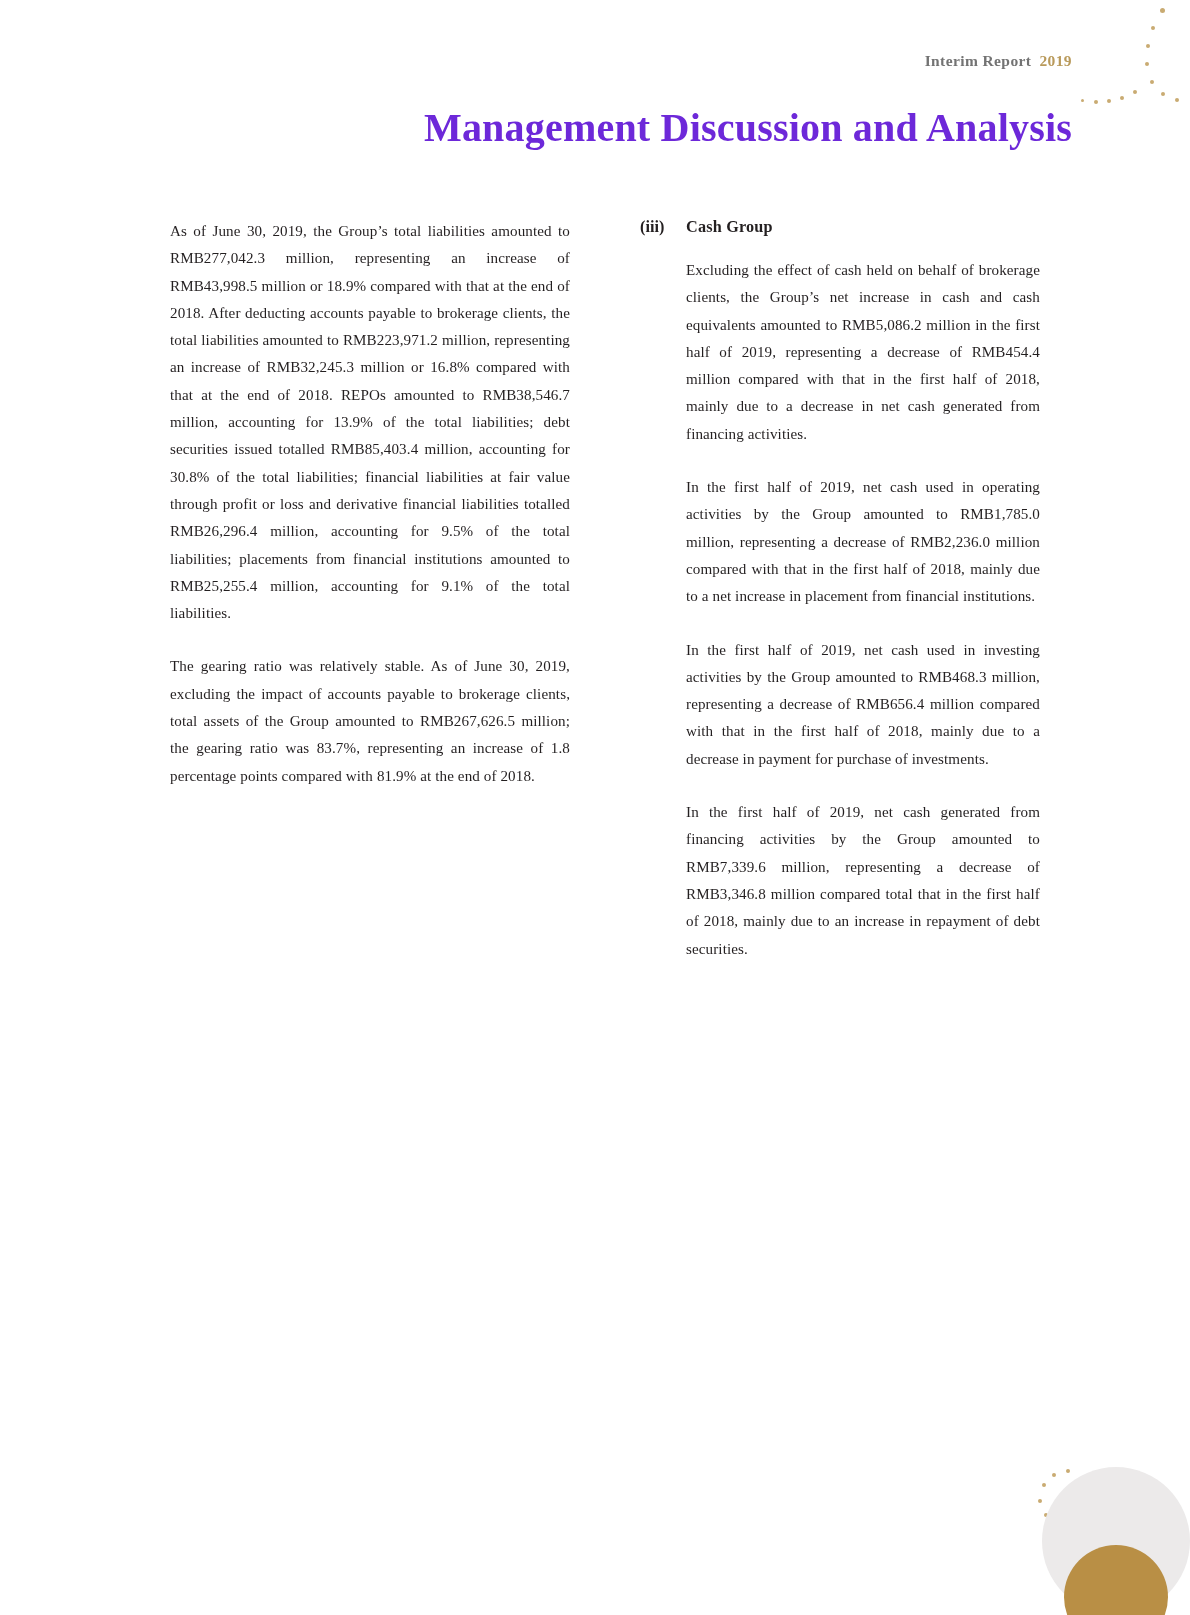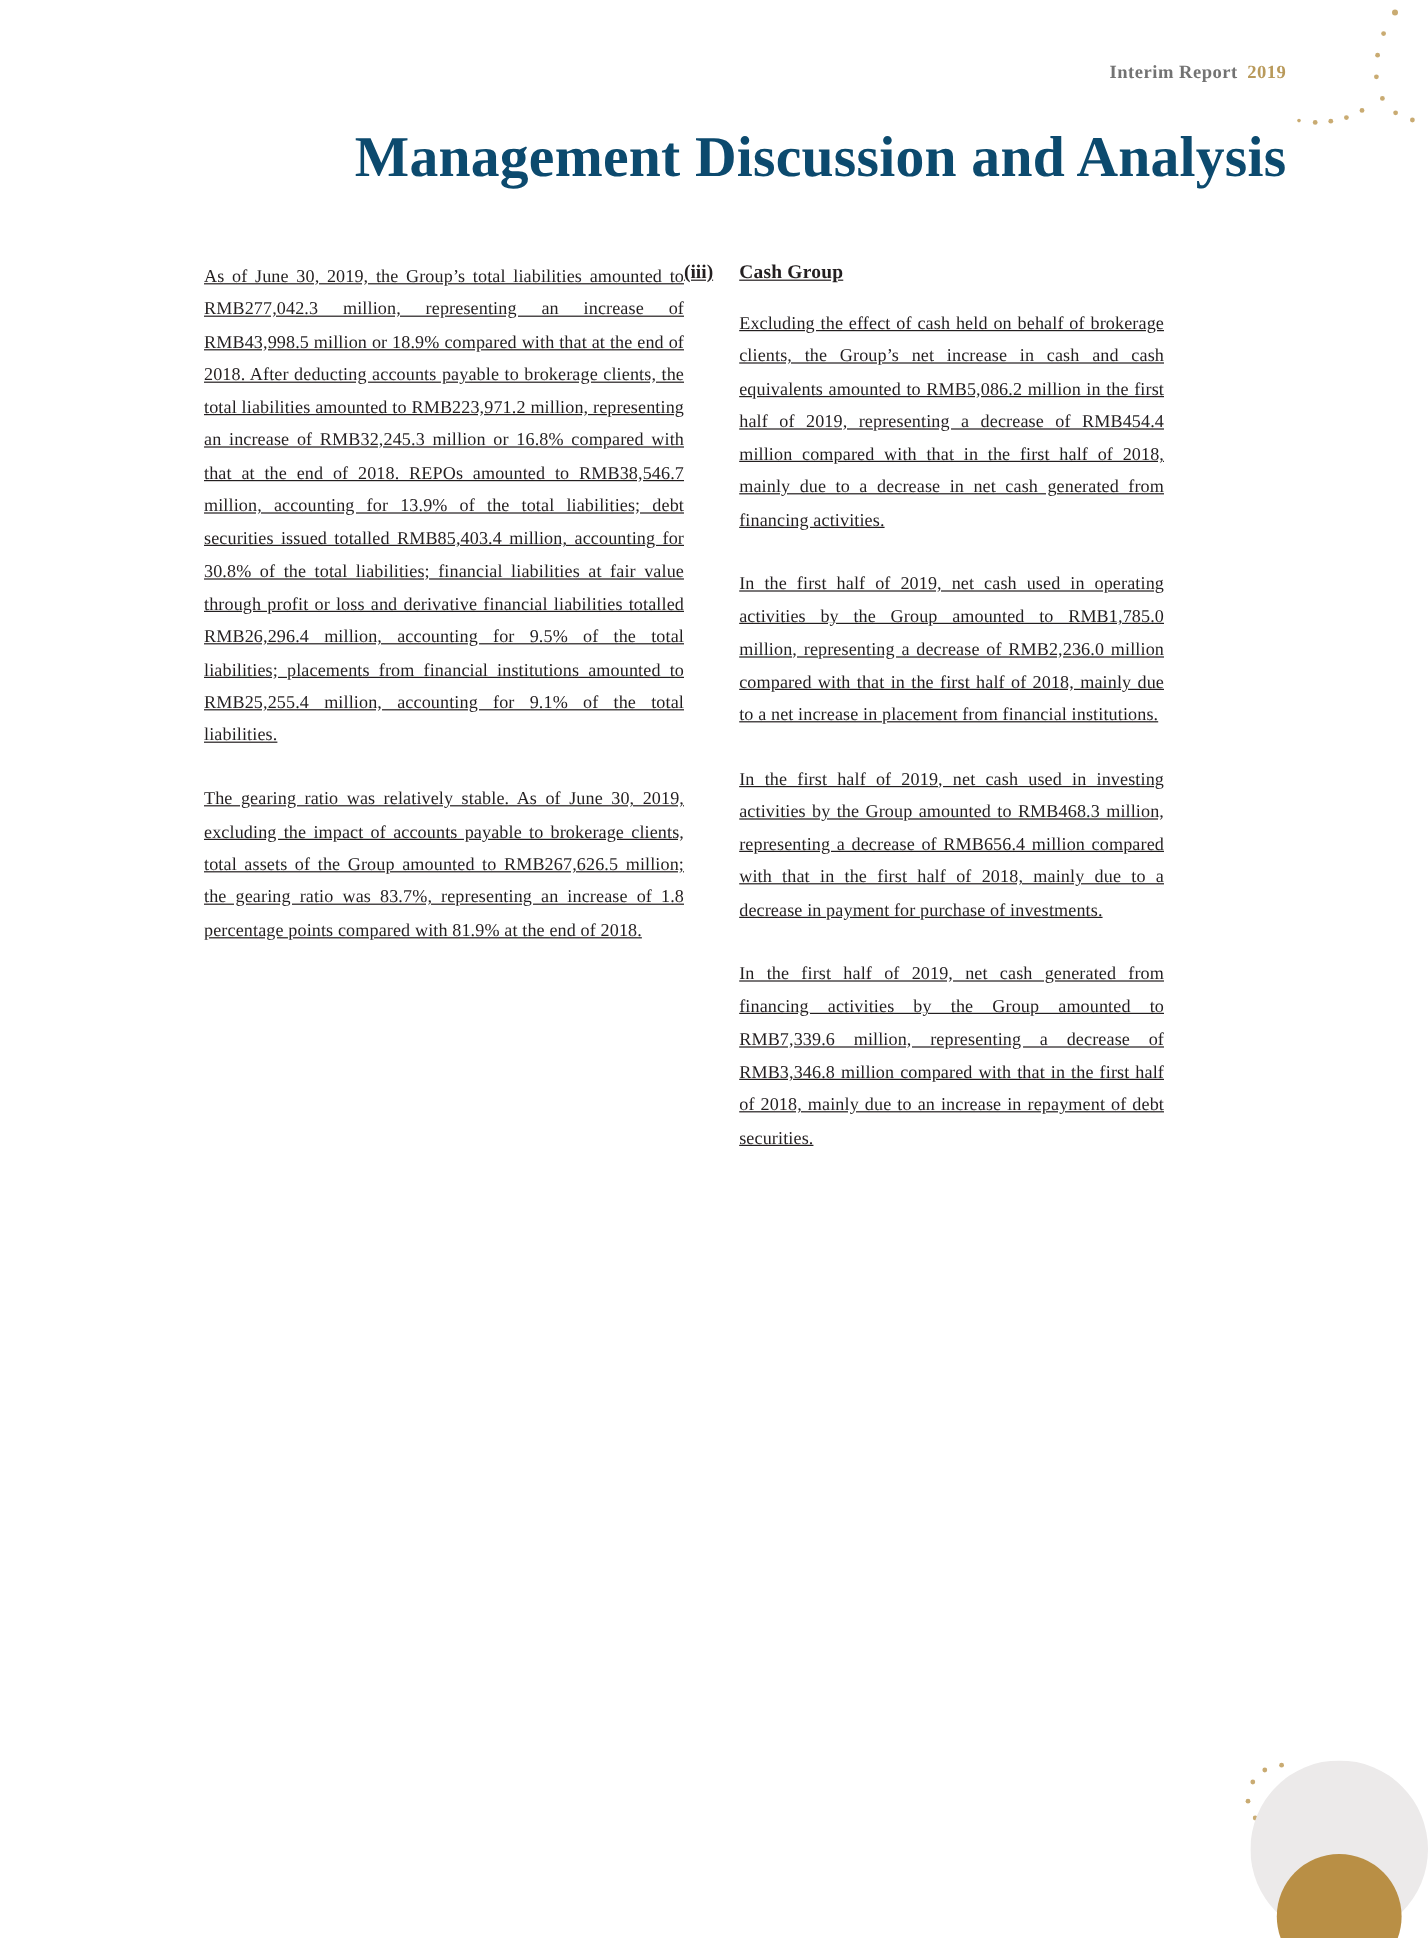--- a/index.html
+++ b/index.html
@@ -34,23 +34,23 @@
     font-weight: bold;
     color: #b99a5b;
     margin-left: 8px;
   }
 
   .page-title {
     position: absolute;
     top: 104px;
     right: 118px;
     font-family: "Liberation Serif", serif;
-    font-size: 48px;
-    font-weight: bold;
-    color: #0c4a6e;
+    font-size: 40px;
+    font-weight: bold;
+    color: #6d28d9;
     letter-spacing: 0.2px;
     white-space: nowrap;
   }
 
   
   .dots {
     position: absolute;
     top: 0;
     right: 0;
     width: 180px;
@@ -64,21 +64,21 @@
     display: block;
   }
 
   
   .content {
     position: absolute;
     top: 218px;
     left: 170px;
     width: 910px;
     display: flex;
-    text-decoration: underline;
+    gap: 70px;
   }
   .col {
     width: 400px;
   }
   .col p {
     margin: 0 0 26px 0;
     font-size: 15.1px;
     line-height: 27.3px;
     text-align: justify;
     text-justify: inter-word;
@@ -196,21 +196,21 @@
 
   <div class="col">
     <div class="section-head">
       <span class="num">(iii)</span>
       <span class="label">Cash Group</span>
     </div>
     <div class="indented">
       <p>Excluding the effect of cash held on behalf of brokerage clients, the Group’s net increase in cash and cash equivalents amounted to RMB5,086.2 million in the first half of 2019, representing a decrease of RMB454.4 million compared with that in the first half of 2018, mainly due to a decrease in net cash generated from financing activities.</p>
       <p>In the first half of 2019, net cash used in operating activities by the Group amounted to RMB1,785.0 million, representing a decrease of RMB2,236.0 million compared with that in the first half of 2018, mainly due to a net increase in placement from financial institutions.</p>
       <p>In the first half of 2019, net cash used in investing activities by the Group amounted to RMB468.3 million, representing a decrease of RMB656.4 million compared with that in the first half of 2018, mainly due to a decrease in payment for purchase of investments.</p>
-      <p>In the first half of 2019, net cash generated from financing activities by the Group amounted to RMB7,339.6 million, representing a decrease of RMB3,346.8 million compared with that in the first half of 2018, mainly due to an increase in repayment of debt securities.</p>
+      <p>In the first half of 2019, net cash generated from financing activities by the Group amounted to RMB7,339.6 million, representing a decrease of RMB3,346.8 million compared total that in the first half of 2018, mainly due to an increase in repayment of debt securities.</p>
     </div>
   </div>
 
 </div>
 
 <div class="page-number">27</div>
 
 <div class="corner-dots">
   <span style="left:28px; top:26px; width:4px; height:4px;"></span>
   <span style="left:38px; top:16px; width:4px; height:4px;"></span>

